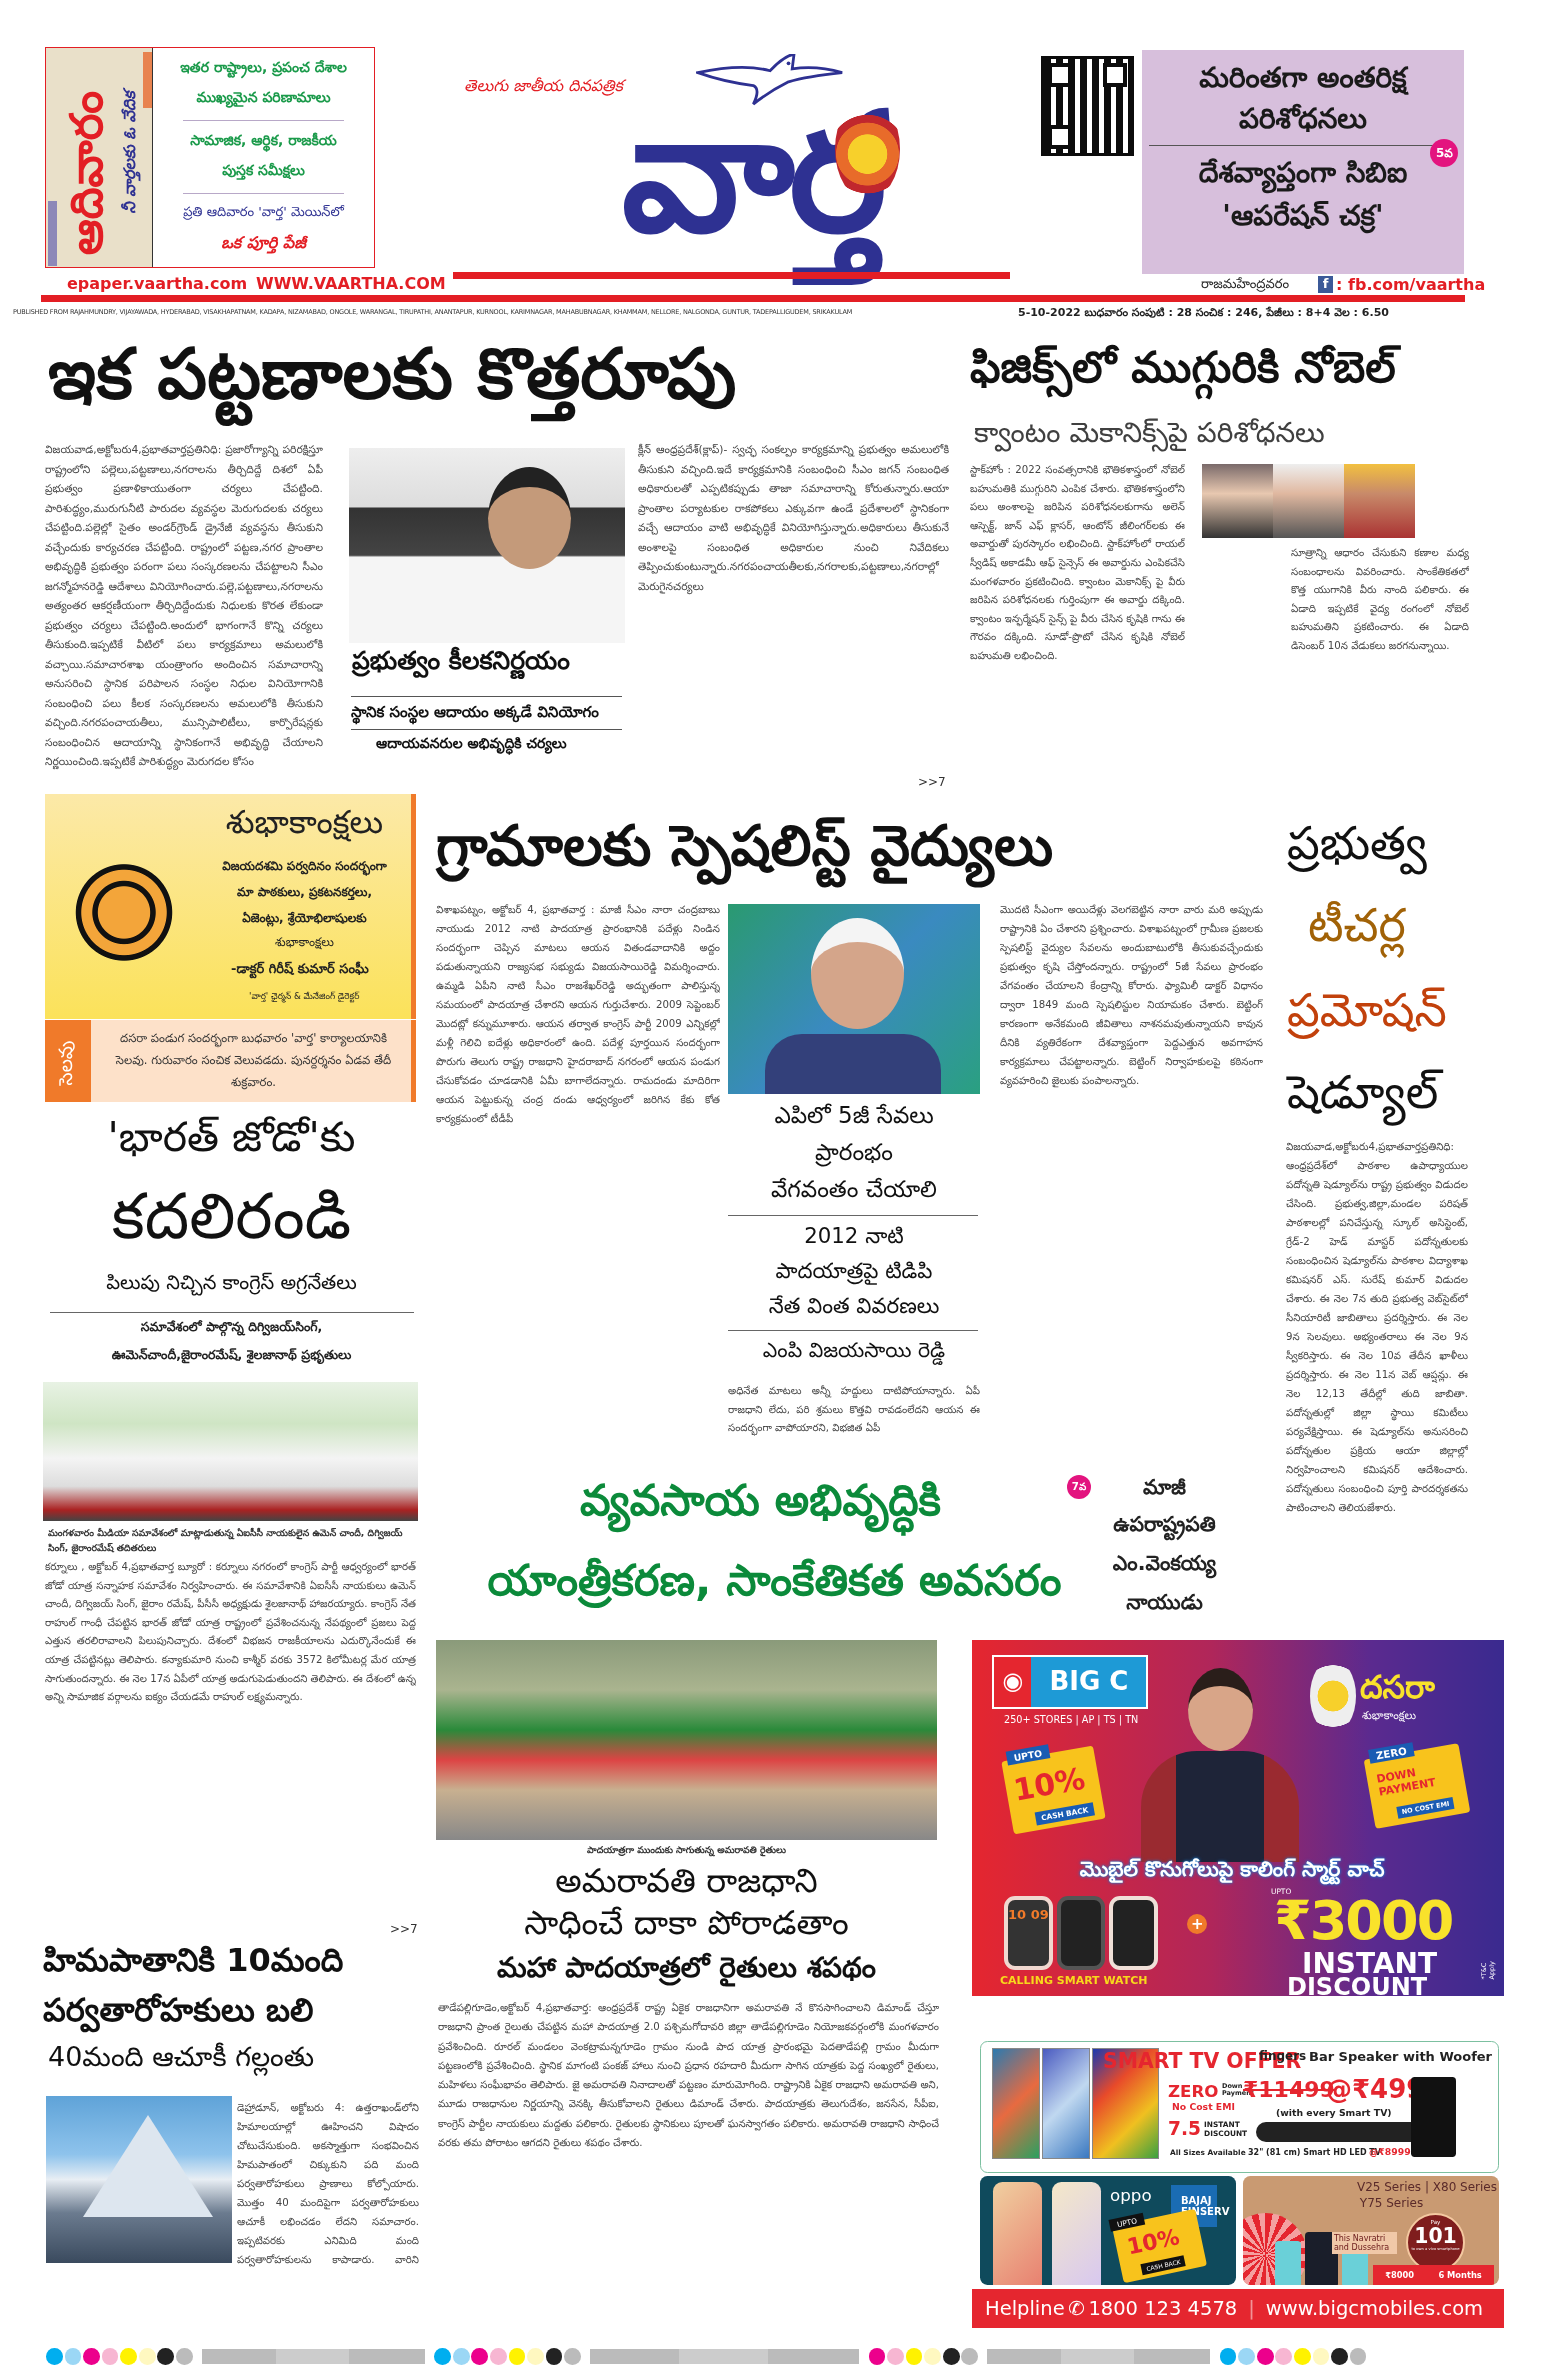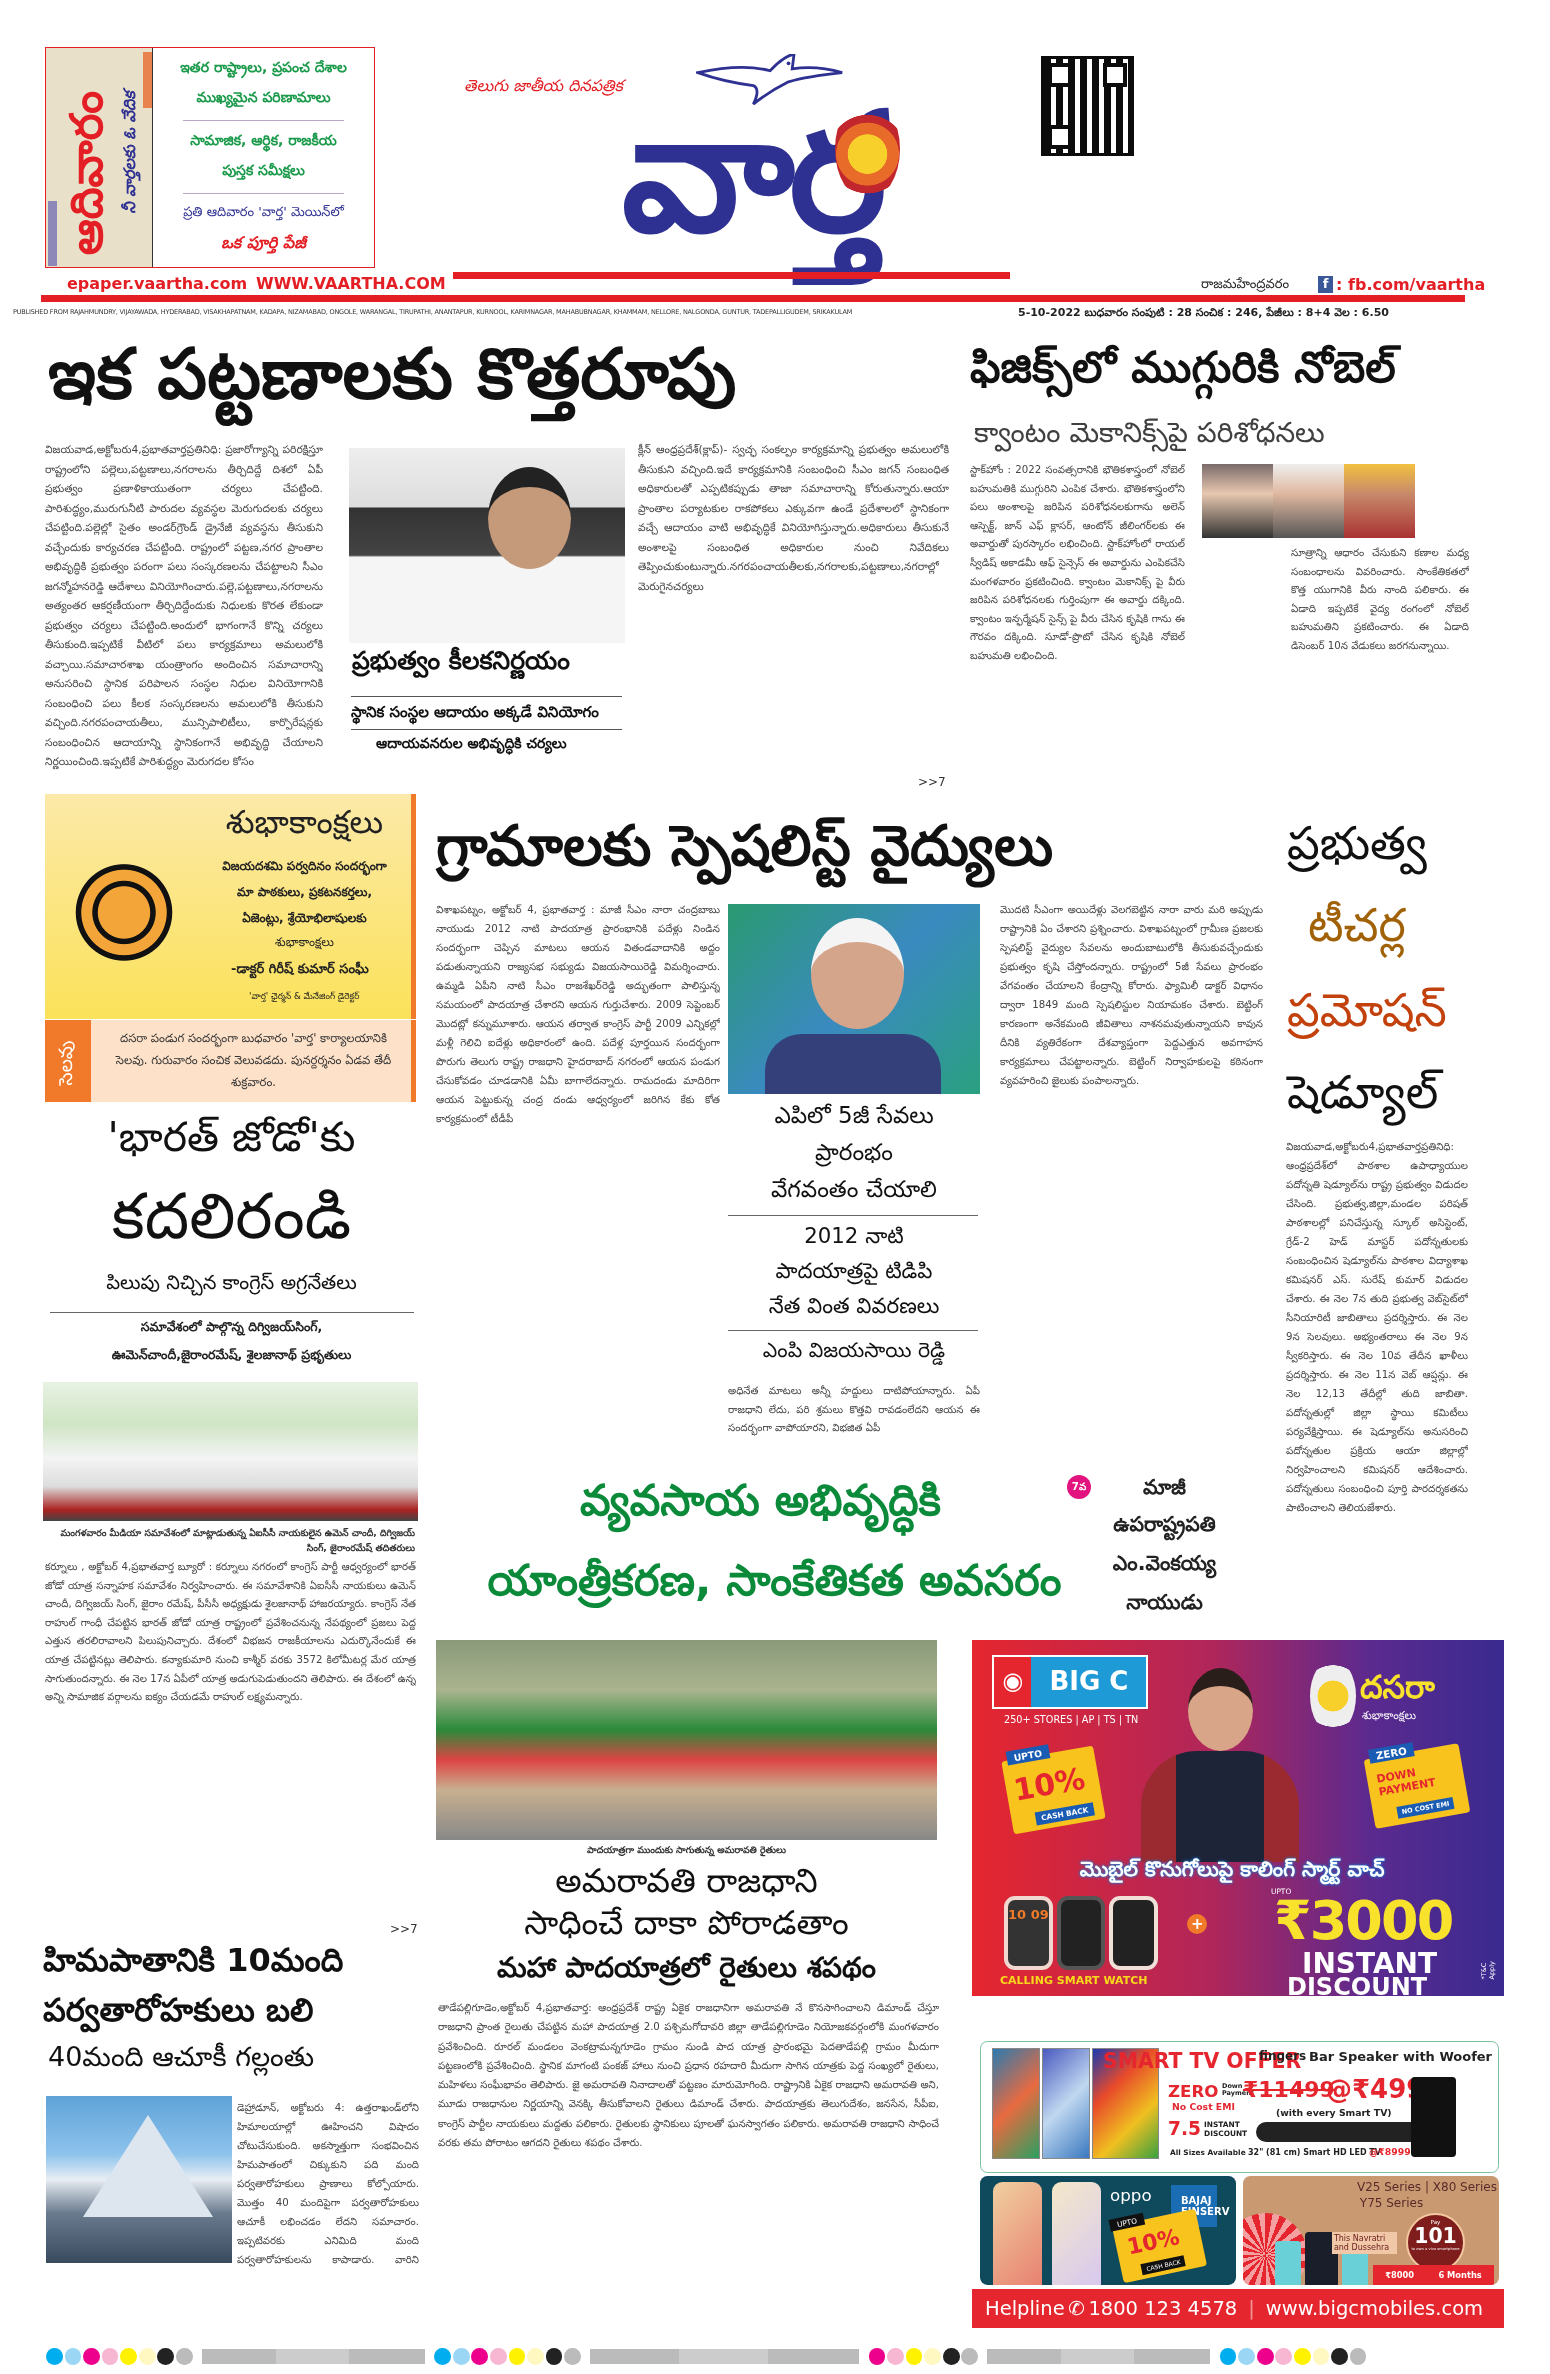--- a/index.html
+++ b/index.html
@@ -49,20 +49,28 @@
   <div class="abs" style="left:453px;top:272px;width:557px;height:7.4px;background:#e31e24"></div>
 
   <div class="abs" style="left:1041px;top:56px;width:93px;height:100px;background:
     repeating-linear-gradient(90deg,#000 0 7.4px,#fff 7.4px 12px),#000;
     -webkit-mask:none;opacity:.95;border:3.7px solid #000">
     <div style="position:absolute;left:3.7px;top:3.7px;width:24px;height:24px;border:4.6px solid #000;background:#fff"></div>
     <div style="position:absolute;right:3.7px;top:3.7px;width:24px;height:24px;border:4.6px solid #000;background:#fff"></div>
     <div style="position:absolute;left:3.7px;bottom:3.7px;width:24px;height:24px;border:4.6px solid #000;background:#fff"></div>
   </div>
 
+  <div class="abs" style="left:1142px;top:50px;width:322px;height:224px;background:#d7bfdc;text-align:center;padding-top:7.4px">
+    <div style="font-size:28px;font-weight:bold;color:#1a1a1a;line-height:41px">మరింతగా అంతరిక్ష</div>
+    <div style="font-size:28px;font-weight:bold;color:#1a1a1a;line-height:41px">పరిశోధనలు</div>
+    <div style="margin:5.6px 26px 0 7.4px;border-top:1.9px solid #555"></div>
+    <div class="abs circle" style="right:5.6px;top:89px;width:28px;height:28px;background:#e3147f;color:#fff;font-size:12px;font-weight:bold;line-height:28px">5వ</div>
+    <div style="font-size:28px;font-weight:bold;color:#1a1a1a;line-height:45px;margin-top:3.7px">దేశవ్యాప్తంగా సిబిఐ</div>
+    <div style="font-size:28px;font-weight:bold;color:#1a1a1a;line-height:41px">'ఆపరేషన్ చక్ర'</div>
+  </div>
   <div class="abs" style="left:1201px;top:276px;font-size:13px;color:#222">రాజమహేంద్రవరం</div>
   <div class="abs" style="left:1318px;top:276px;width:15px;height:16.7px;background:#3b5998;color:#fff;font-weight:bold;font-size:13px;text-align:center;line-height:16.7px">f</div>
   <div class="abs" style="left:1336px;top:275px;font-size:16px;font-weight:bold;color:#e31e24">: fb.com/vaartha</div>
 
   <div class="abs" style="left:41px;top:295px;width:1424px;height:7.4px;background:#e31e24"></div>
   <div class="abs" style="left:13px;top:308px;width:965px;font-size:6.5px;letter-spacing:-0.2px;color:#333;white-space:nowrap;overflow:hidden">PUBLISHED FROM RAJAHMUNDRY, VIJAYAWADA, HYDERABAD, VISAKHAPATNAM, KADAPA, NIZAMABAD, ONGOLE, WARANGAL, TIRUPATHI, ANANTAPUR, KURNOOL, KARIMNAGAR, MAHABUBNAGAR, KHAMMAM, NELLORE, NALGONDA, GUNTUR, TADEPALLIGUDEM, SRIKAKULAM</div>
   <div class="abs" style="left:1018px;top:306px;font-size:11px;font-weight:bold;color:#222;white-space:nowrap">5-10-2022 బుధవారం సంపుటి : 28 సంచిక : 246, పేజీలు : 8+4 వెల : 6.50</div>
 </div>
 
 <div class="abs hl" style="left:48px;top:334px;width:890px;font-size:70px;color:#111;white-space:nowrap">ఇక పట్టణాలకు కొత్తరూపు</div>
@@ -105,21 +113,21 @@
   <div class="abs" style="left:58px;top:7.4px;width:301px;font-size:11.6px;line-height:22px;text-align:center;color:#333">దసరా పండుగ సందర్భంగా బుధవారం 'వార్త' కార్యాలయానికి సెలవు. గురువారం సంచిక వెలువడదు. పునర్దర్శనం ఏడవ తేదీ శుక్రవారం.</div>
 </div>
 
 <div class="abs" style="left:46px;top:1113px;width:371px;text-align:center;font-size:41px;color:#111">'భారత్ జోడో'కు</div>
 <div class="abs" style="left:46px;top:1180px;width:371px;text-align:center;font-size:63px;color:#111">కదలిరండి</div>
 <div class="abs" style="left:48px;top:1271px;width:367px;text-align:center;font-size:19.5px;color:#111">పిలుపు నిచ్చిన కాంగ్రెస్ అగ్రనేతలు</div>
 <div class="abs" style="left:50px;top:1312px;width:364px;border-top:0.9px solid #666"></div>
 <div class="abs" style="left:46px;top:1319px;width:371px;text-align:center;font-size:12.5px;font-weight:bold">సమావేశంలో పాల్గొన్న దిగ్విజయ్‌సింగ్,</div>
 <div class="abs" style="left:46px;top:1347px;width:371px;text-align:center;font-size:12.5px;font-weight:bold">ఊమెన్‌చాందీ,జైరాంరమేష్, శైలజానాథ్ ప్రభృతులు</div>
 <div class="abs photo" style="left:43px;top:1382px;width:375px;height:139px;background:linear-gradient(180deg,#e8f2e4 0%,#cfe5c4 30%,#f4f4f4 55%,#ddd 75%,#a22 92%,#444 100%)"></div>
-<div class="abs" style="left:48px;top:1525px;width:367px;font-size:9.3px;line-height:15px;text-align:right;font-weight:bold;color:#333">మంగళవారం మీడియా సమావేశంలో మాట్లాడుతున్న ఏఐసీసీ నాయకులైన ఉమెన్ చాందీ, దిగ్విజయ్ సింగ్, జైరాంరమేష్ తదితరులు</div>
+<div class="abs" style="left:48px;top:1525px;width:367px;font-size:9.3px;line-height:15px;text-align:left;font-weight:bold;color:#333">మంగళవారం మీడియా సమావేశంలో మాట్లాడుతున్న ఏఐసీసీ నాయకులైన ఉమెన్ చాందీ, దిగ్విజయ్ సింగ్, జైరాంరమేష్ తదితరులు</div>
 <div class="abs body-text" style="left:45px;top:1558px;width:371px;height:378px;font-size:10.2px;line-height:18.6px">కర్నూలు , అక్టోబర్ 4,ప్రభాతవార్త బ్యూరో : కర్నూలు నగరంలో కాంగ్రెస్ పార్టీ ఆధ్వర్యంలో భారత్ జోడో యాత్ర సన్నాహక సమావేశం నిర్వహించారు. ఈ సమావేశానికి ఏఐసీసీ నాయకులు ఉమెన్ చాందీ, దిగ్విజయ్ సింగ్, జైరాం రమేష్, పీసీసీ అధ్యక్షుడు శైలజానాథ్ హాజరయ్యారు. కాంగ్రెస్ నేత రాహుల్ గాంధీ చేపట్టిన భారత్ జోడో యాత్ర రాష్ట్రంలో ప్రవేశించనున్న నేపథ్యంలో ప్రజలు పెద్ద ఎత్తున తరలిరావాలని పిలుపునిచ్చారు. దేశంలో విభజన రాజకీయాలను ఎదుర్కొనేందుకే ఈ యాత్ర చేపట్టినట్లు తెలిపారు. కన్యాకుమారి నుంచి కాశ్మీర్ వరకు 3572 కిలోమీటర్ల మేర యాత్ర సాగుతుందన్నారు. ఈ నెల 17న ఏపీలో యాత్ర అడుగుపెడుతుందని తెలిపారు. ఈ దేశంలో ఉన్న అన్ని సామాజిక వర్గాలను ఐక్యం చేయడమే రాహుల్ లక్ష్యమన్నారు.</div>
 <div class="abs" style="left:390px;top:1922px;font-size:12px;color:#333">&gt;&gt;7</div>
 
 <div class="abs hl" style="left:43px;top:1942px;font-size:32px;white-space:nowrap">హిమపాతానికి 10మంది</div>
 <div class="abs hl" style="left:43px;top:1992px;font-size:32px;white-space:nowrap">పర్వతారోహకులు బలి</div>
 <div class="abs" style="left:48px;top:2041px;font-size:27px;color:#111;white-space:nowrap">40మంది ఆచూకీ గల్లంతు</div>
 <div class="abs photo" style="left:46px;top:2096px;width:186px;height:167px;background:linear-gradient(180deg,#5fa3d8 0%,#8ec3ec 35%,#e8eef4 50%,#6b7b8f 70%,#3a4a5e 100%)">
   <div class="abs" style="left:37px;top:18.6px;width:0;height:0;border-left:65px solid transparent;border-right:65px solid transparent;border-bottom:102px solid #dde6ef"></div>
 </div>
 <div class="abs body-text" style="left:237px;top:2098px;width:182px;height:171px;font-size:10.2px;line-height:19px">డెహ్రాడూన్, అక్టోబరు 4: ఉత్తరాఖండ్‌లోని హిమాలయాల్లో ఊహించని విషాదం చోటుచేసుకుంది. అకస్మాత్తుగా సంభవించిన హిమపాతంలో చిక్కుకుని పది మంది పర్వతారోహకులు ప్రాణాలు కోల్పోయారు. మొత్తం 40 మందిపైగా పర్వతారోహకులు ఆచూకీ లభించడం లేదని సమాచారం. ఇప్పటివరకు ఎనిమిది మంది పర్వతారోహకులను కాపాడారు. వారిని ఆసుపత్రికి తరలించారు. గాయపడిన వారికి చికిత్స అందిస్తున్నారు.</div>

